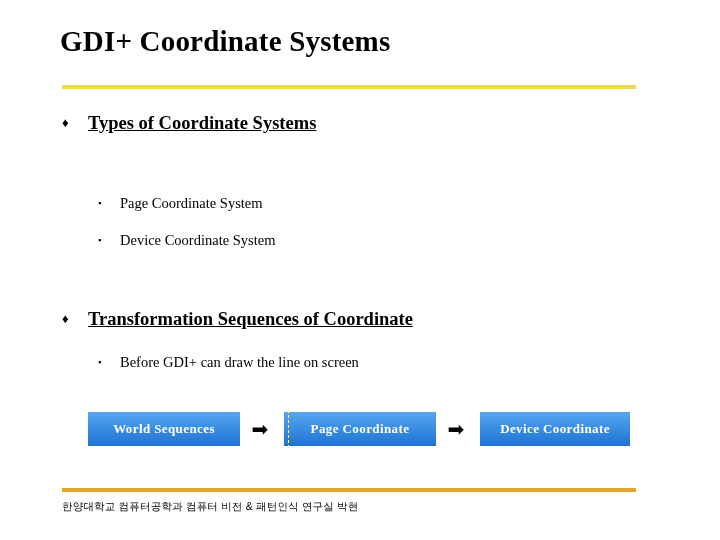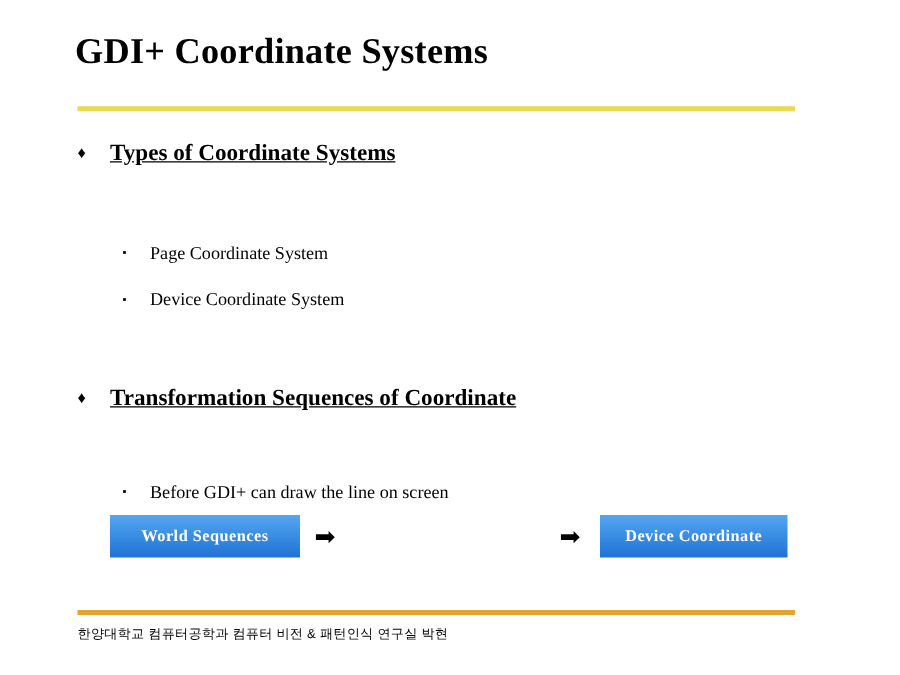--- a/index.html
+++ b/index.html
@@ -79,21 +79,21 @@
     vertical-align: 2px;
     color: #000000;
   }
 
   
   #b1        { top: 113px; }
   #b1-s1     { top: 158px; }
   #b1-s2     { top: 195px; }
   #b1-s3     { top: 232px; }
   #b2        { top: 309px; }
-  #b2-s1     { top: 354px; margin-top: 32px; }
+  #b2-s1     { top: 354px; }
 
   
   #flow {
     position: absolute;
     left: 88px;
     top: 412px;
     width: 548px;
     height: 36px;
   }
   .flow-box {
@@ -228,20 +228,21 @@
 
   <div class="bullet-l2" id="b2-s1">
     <span class="bullet-glyph">▪</span><span>Before GDI+ can draw the line on screen</span>
   </div>
 
   <div id="flow">
     <div class="flow-box" id="flow-box-1">World Sequences</div>
 
     <div class="flow-arrow" id="flow-arrow-1">➡</div>
 
+    <div class="flow-box" id="flow-box-2">Page Coordinate</div>
 
     <div class="flow-arrow" id="flow-arrow-2">➡</div>
 
     <div class="flow-box" id="flow-box-3">Device Coordinate</div>
   </div>
 
   <div id="footer-rule"></div>
 
   <div id="footer-text">한양대학교 컴퓨터공학과  컴퓨터 비전 &amp; 패턴인식 연구실    박현</div>
 

